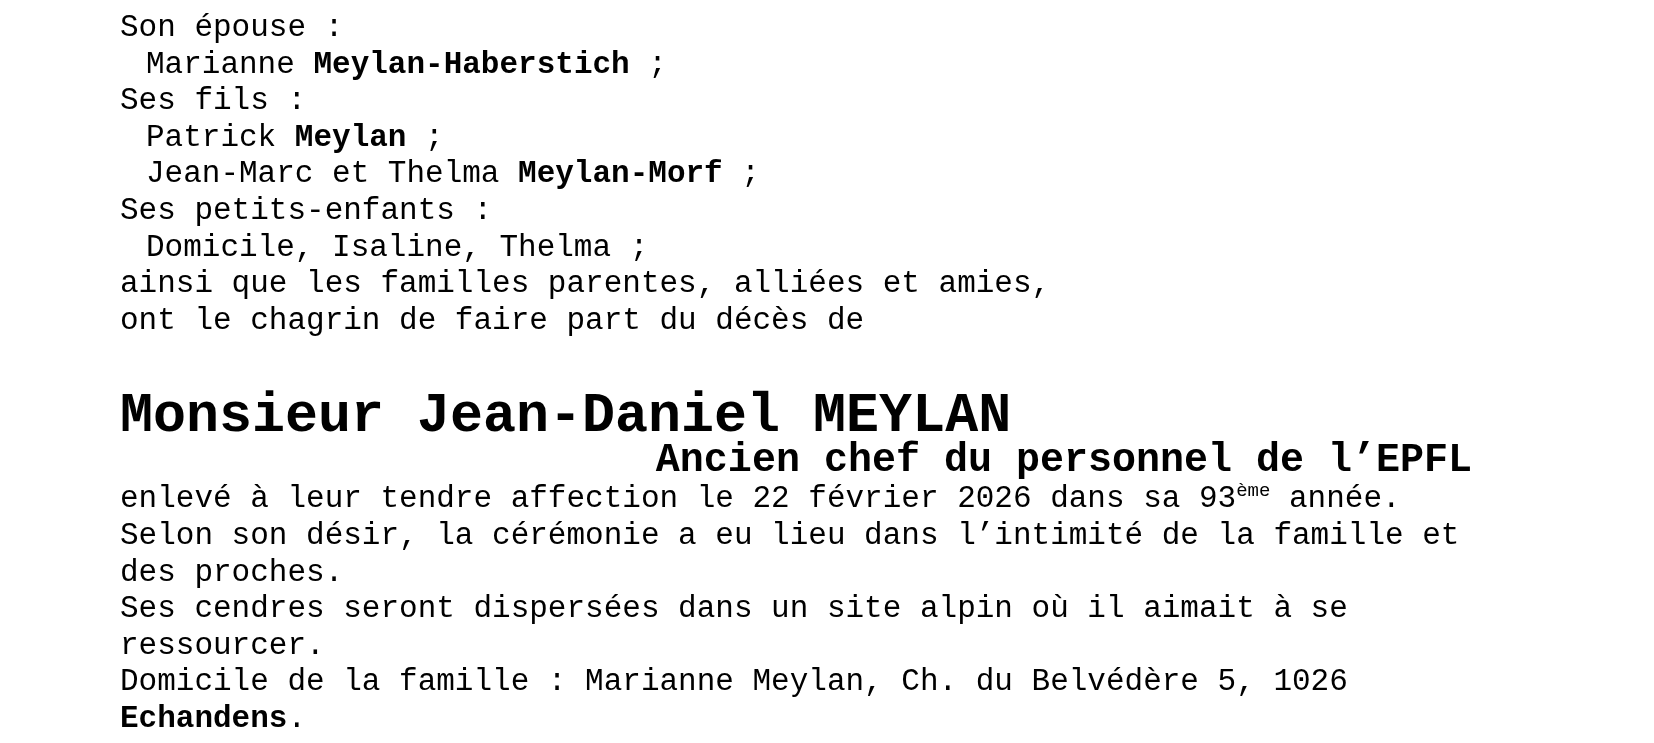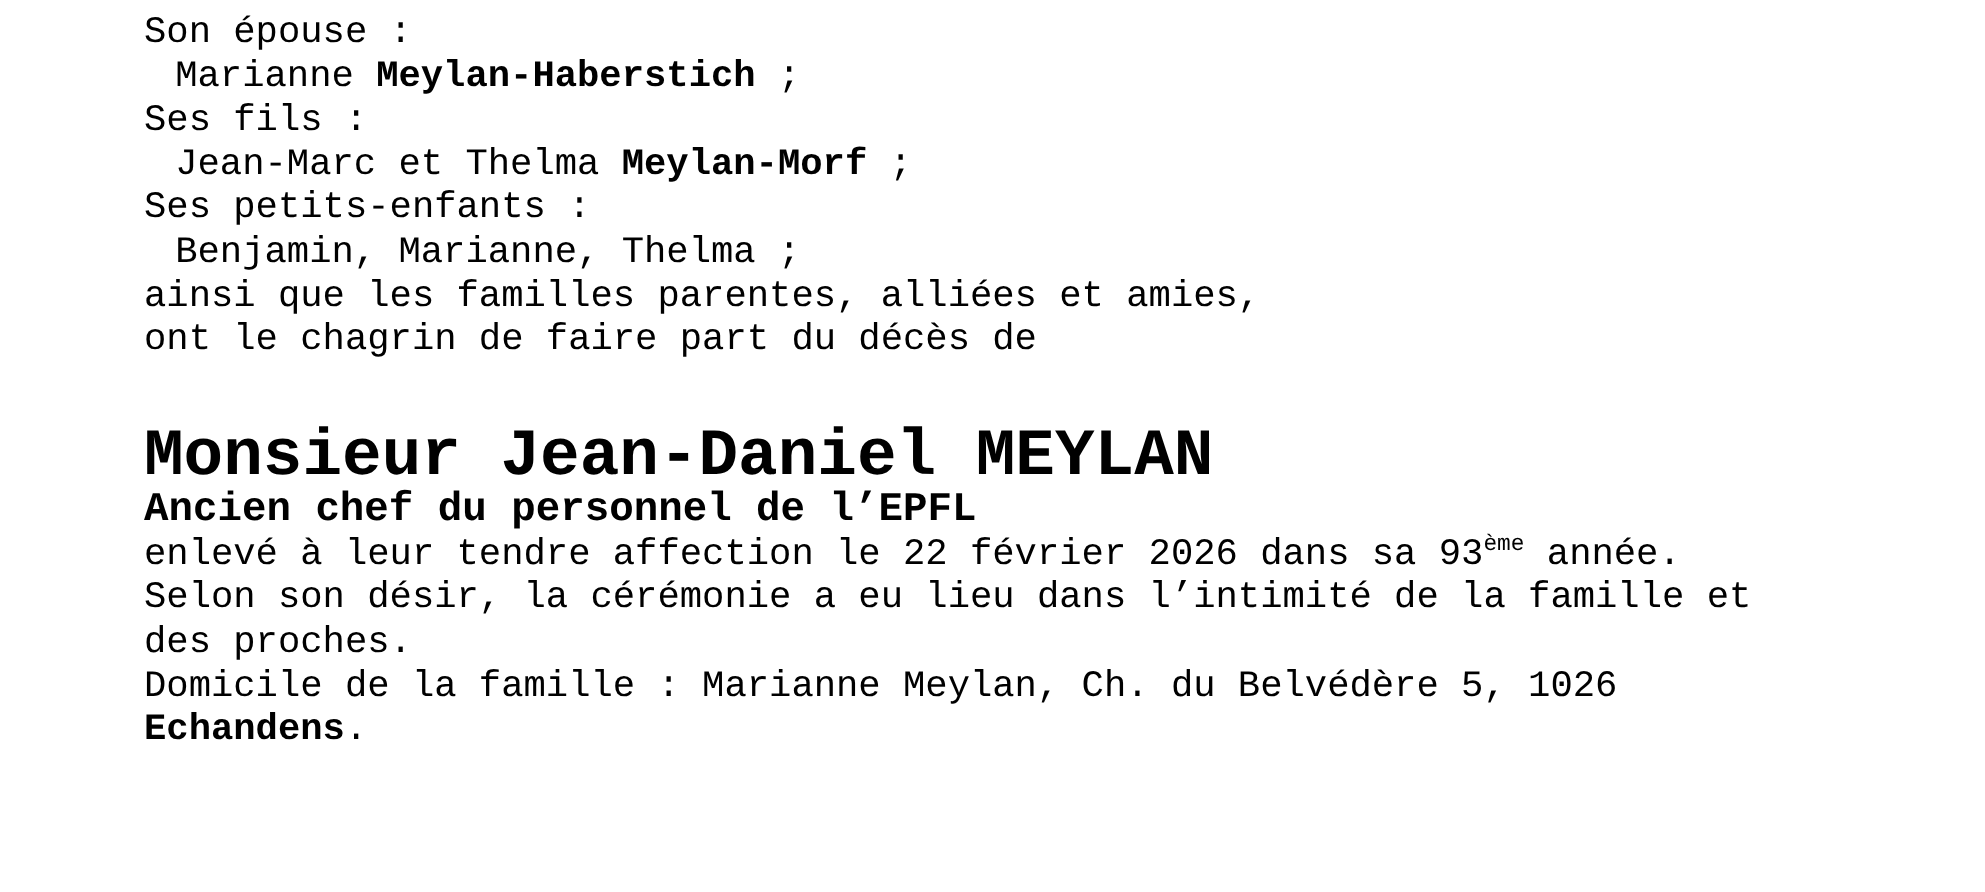--- a/index.html
+++ b/index.html
@@ -31,23 +31,23 @@
     font-weight: bold;
   }
   .title {
     text-align: left;
     font-weight: bold;
     font-size: 55px;
     line-height: 48px;
     margin-top: 54px !important;
   }
   .subtitle {
-    text-align: left;
+    text-align: right;
     font-weight: bold;
-    font-size: 34px;
+    font-size: 40px;
     line-height: 40px;
   }
   .closing {
   }
   .sup {
     font-size: 19px;
     vertical-align: super;
     line-height: 0;
   }
 </style>
@@ -55,34 +55,36 @@
 <body>
 
 <div class="doc">
 
   <p class="ln"><span>Son épouse :</span></p>
 
   <p class="ln ind"><span>Marianne </span><b>Meylan-Haberstich</b><span> ;</span></p>
 
   <p class="ln"><span>Ses fils :</span></p>
 
+  <p class="ln ind"><span>Patrick </span><b>Meylan</b><span> ;</span></p>
 
   <p class="ln ind"><span>Jean-Marc et Thelma </span><b>Meylan-Morf</b><span> ;</span></p>
 
   <p class="ln"><span>Ses petits-enfants :</span></p>
 
-  <p class="ln ind"><span>Benjamin, Marianne, Thelma ;</span></p>
+  <p class="ln ind"><span>Domicile, Isaline, Thelma ;</span></p>
 
   <p class="ln"><span>ainsi que les familles parentes, alliées et amies,</span></p>
 
   <p class="ln"><span>ont le chagrin de faire part du décès de</span></p>
 
   <p class="title"><span>Monsieur Jean-Daniel MEYLAN</span></p>
 
   <p class="subtitle"><span>Ancien chef du personnel de l’EPFL</span></p>
 
   <div class="closing">
     <p class="ln"><span>enlevé à leur tendre affection le 22 février 2026 dans sa 93</span><span class="sup">ème</span><span> année.</span></p>
     <p class="ln"><span>Selon son désir, la cérémonie a eu lieu dans l’intimité de la famille et des proches.</span></p>
+    <p class="ln"><span>Ses cendres seront dispersées dans un site alpin où il aimait à se ressourcer.</span></p>
     <p class="ln"><span>Domicile de la famille : Marianne Meylan, Ch. du Belvédère 5, 1026 </span><b>Echandens</b><span>.</span></p>
   </div>
 
 </div>
 
 </body></html>

